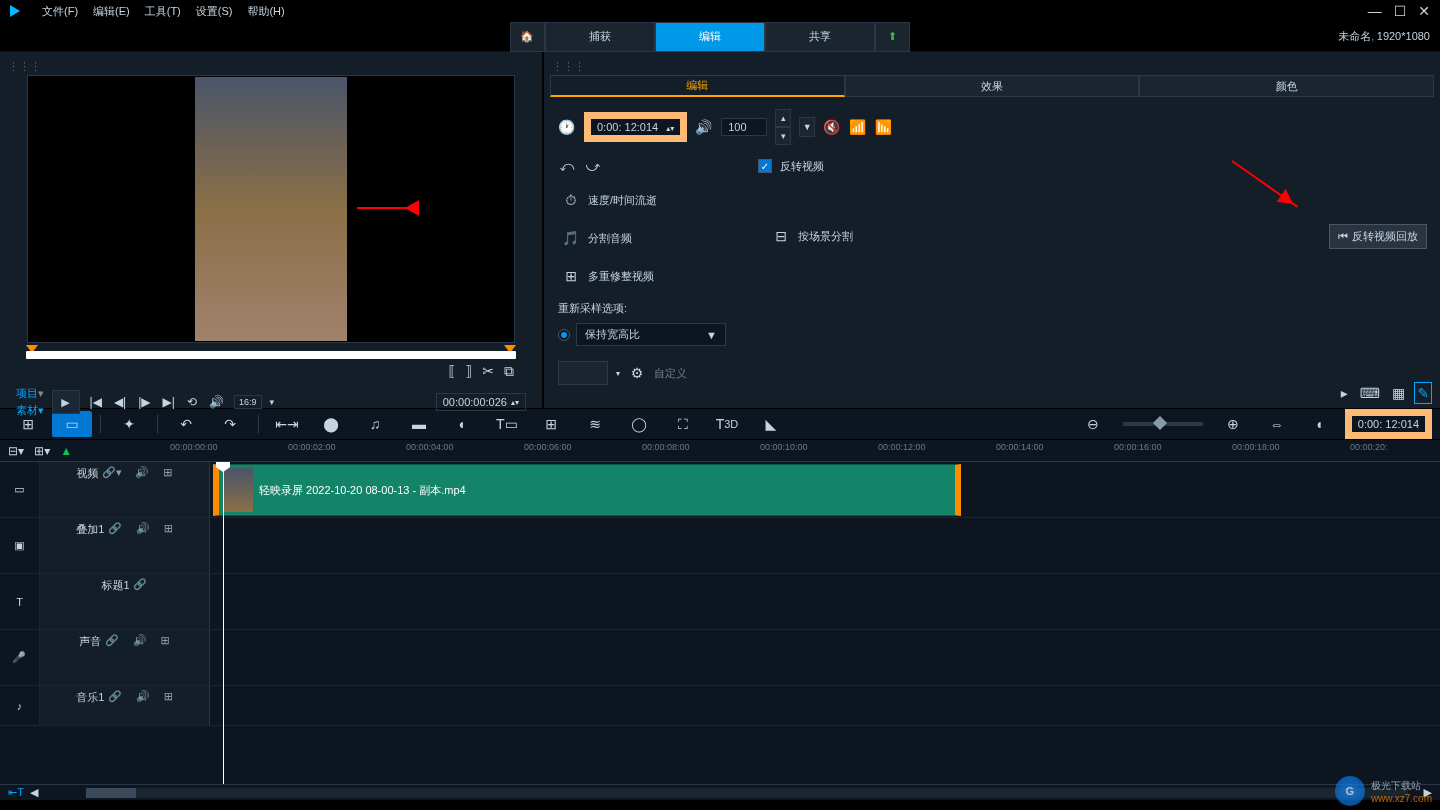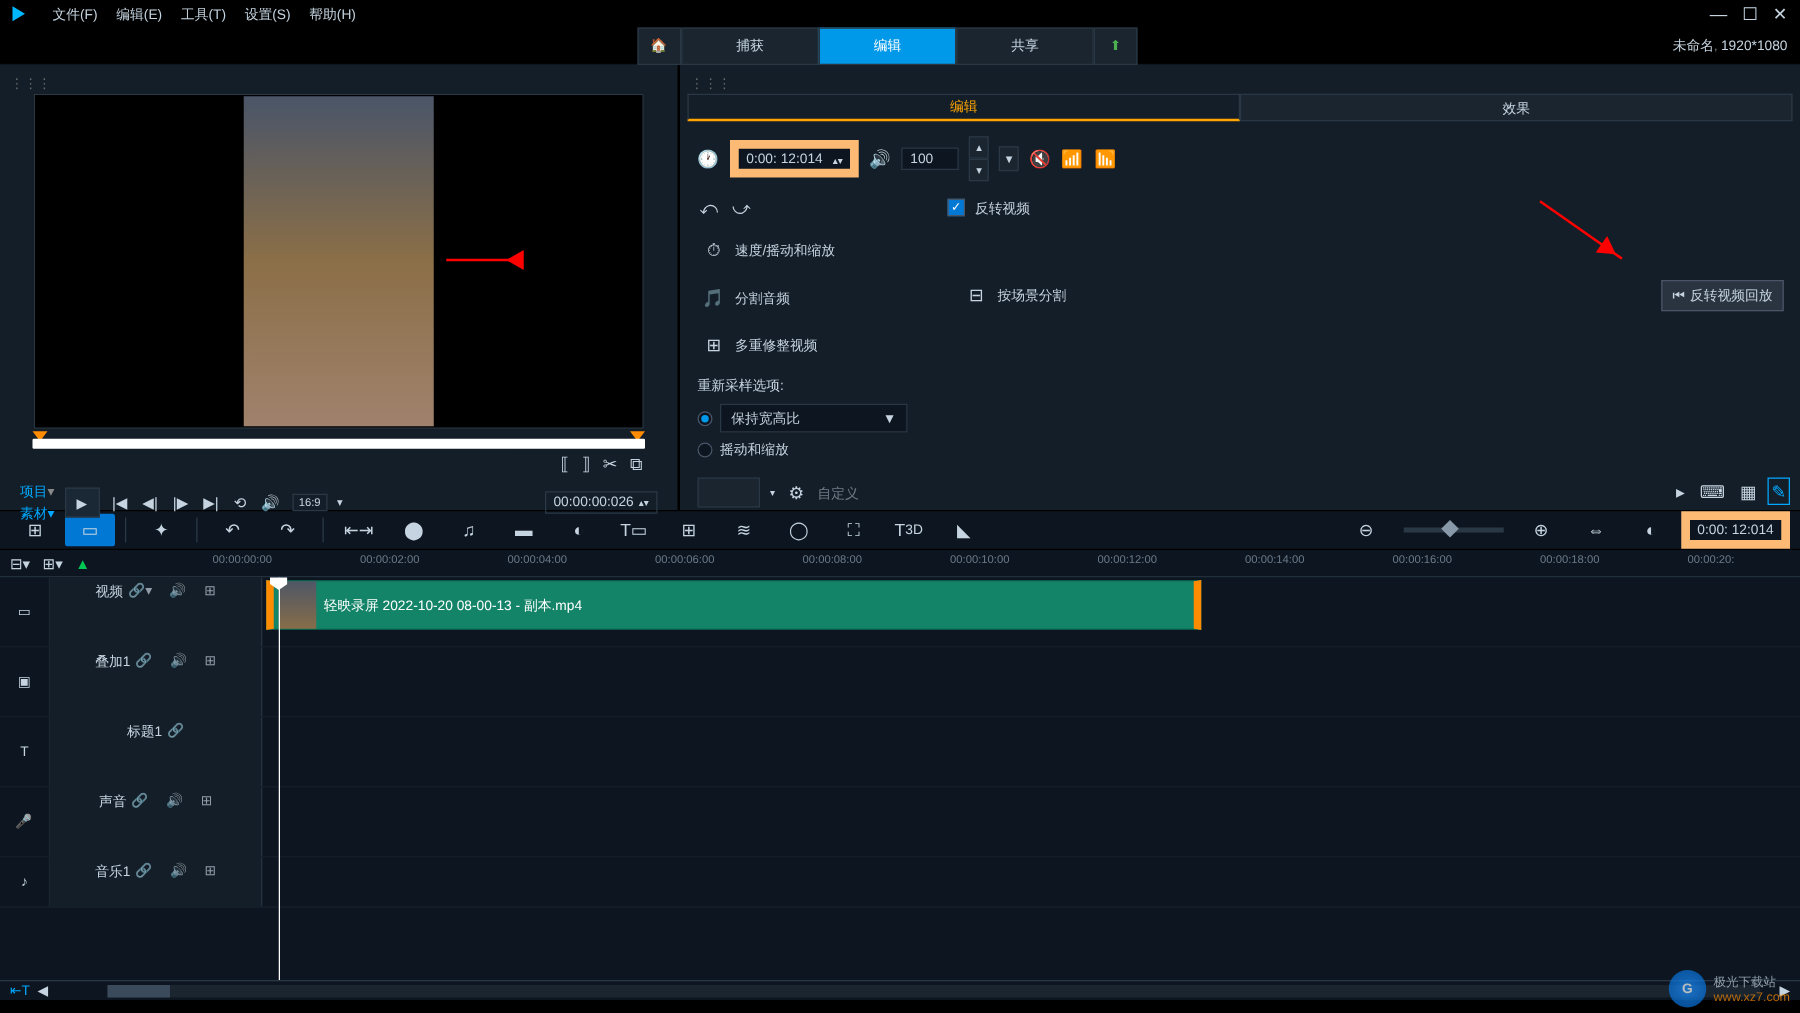--- a/index.html
+++ b/index.html
@@ -83,21 +83,21 @@
 .playhead::before{content:"";position:absolute;top:-2px;left:-7px;width:14px;height:12px;background:#fff;clip-path:polygon(0 0,100% 0,100% 60%,50% 100%,0 60%)}
 .tracks{flex:1;overflow-y:auto;background:#0d1620;position:relative}
 .track{display:flex;height:56px;border-bottom:1px solid #1a2530}
 .track.short{height:40px}
 .track-head{width:170px;background:#141e28;padding:4px 8px;display:flex;flex-direction:row;justify-content:center;gap:4px;border-right:1px solid #2a3845}
 .track-title{font-size:11px;margin-bottom:2px}
 .track-icons{display:flex;gap:14px;font-size:11px}
 .track-icons span{cursor:pointer;opacity:0.7}
 .track-body{flex:1;background:#0d1620;position:relative}
 .track-left-icon{width:40px;display:flex;align-items:center;justify-content:center;background:#0d1620;border-right:1px solid #1a2530}
-.clip{position:absolute;left:3px;top:2px;height:40px;width:748px;background:#138468;border:1px solid #0a5a47;border-left:6px solid #ff8c00;border-right:6px solid #ff8c00;display:flex;align-items:center;padding-left:4px;gap:6px;overflow:hidden}
+.clip{position:absolute;left:3px;top:2px;height:52px;width:748px;background:#138468;border:1px solid #0a5a47;border-left:6px solid #ff8c00;border-right:6px solid #ff8c00;display:flex;align-items:center;padding-left:4px;gap:6px;overflow:hidden}
 .clip-thumb{width:30px;height:44px;background:linear-gradient(180deg,#4a5568,#8b6f47);flex-shrink:0}
 .clip-name{font-size:11px;color:#fff}
 .hscroll{height:16px;background:#0d1620;display:flex;align-items:center;border-top:1px solid #2a3845}
 .hscroll-left{width:70px;padding-left:8px;display:flex;gap:6px}
 .hscroll-track{flex:1;height:10px;background:#1a2530;position:relative;margin:0 16px}
 .hscroll-thumb{position:absolute;left:0;width:50px;height:10px;background:#3a4a5a}
 .watermark{position:absolute;bottom:4px;right:8px;display:flex;align-items:center;gap:6px;opacity:0.7}
 .watermark-logo{width:30px;height:30px;background:radial-gradient(circle,#1e90ff,#0066cc);border-radius:50%;display:flex;align-items:center;justify-content:center;color:#fff;font-weight:bold}
 .watermark-text{font-size:10px}
 .watermark-url{font-size:10px;color:#ff8c00}
@@ -174,20 +174,21 @@
           <span style="font-size:8px">▴▾</span>
         </div>
     </div>
   </div>
 
   <div class="options-pane">
     <div class="preview-dots">⋮⋮⋮</div>
     <div class="opt-tabs">
       <div class="opt-tab active">编辑</div>
       <div class="opt-tab">效果</div>
+      <div class="opt-tab">颜色</div>
     </div>
     <div class="opt-row">
       <span class="opt-icon">🕐</span>
       <div class="timecode-box">
           <span>0:00: 12:014</span>
           <span style="font-size:8px;margin-left:4px">▴▾</span>
         </div>
       <span class="opt-icon">🔊</span>
       <div class="vol-box">100</div>
       <div style="display:flex;flex-direction:column">
@@ -204,21 +205,21 @@
       <span class="opt-icon">⤻</span>
       <div style="width:140px"></div>
       <div class="checkbox checked"></div>
       <span>反转视频</span>
     </div>
     <div class="red-arrow2"></div>
     <div class="opt-section">
       <div class="opt-col">
         <div class="opt-item">
             <span class="opt-icon">⏱</span>
-            <span>速度/摇动和缩放</span>
+            <span>速度/时间流逝</span>
           </div>
         <div class="opt-item">
             <span class="opt-icon">🎵</span>
             <span>分割音频</span>
           </div>
         <div class="opt-item">
             <span class="opt-icon">⊞</span>
             <span>多重修整视频</span>
           </div>
       </div>
@@ -234,24 +235,20 @@
           </div>
       </div>
     </div>
     <div class="resample-label">重新采样选项:</div>
     <div class="radio-row">
       <div class="radio checked"></div>
       <div class="dropdown">
           <span>保持宽高比</span>
           <span>▼</span>
         </div>
-    </div>
-    <div class="radio-row">
-      <div class="radio"></div>
-      <span>摇动和缩放</span>
     </div>
     <div class="custom-row">
       <div class="color-swatch"></div>
       <span style="font-size:8px">▾</span>
       <span class="opt-icon">⚙</span>
       <span style="opacity:0.5">自定义</span>
     </div>
     <div class="bottom-icons">
       <span>▸</span>
       <span>⌨</span>

